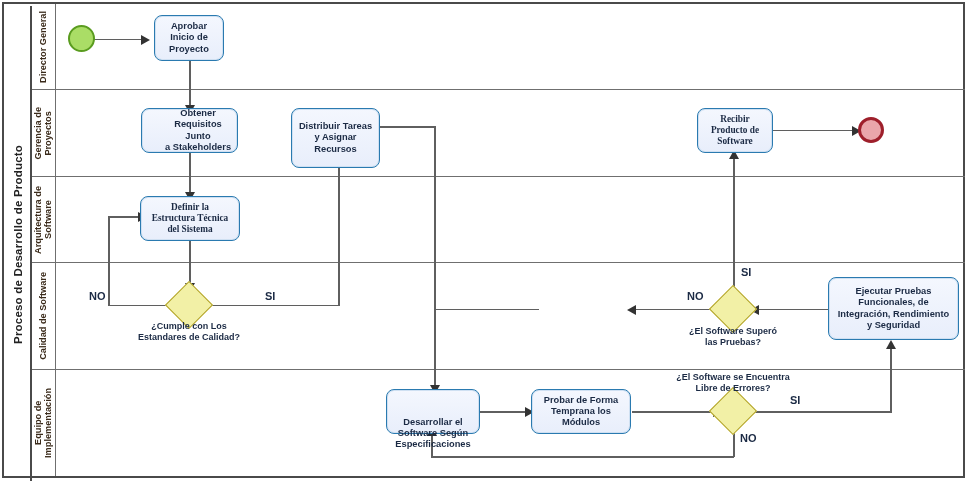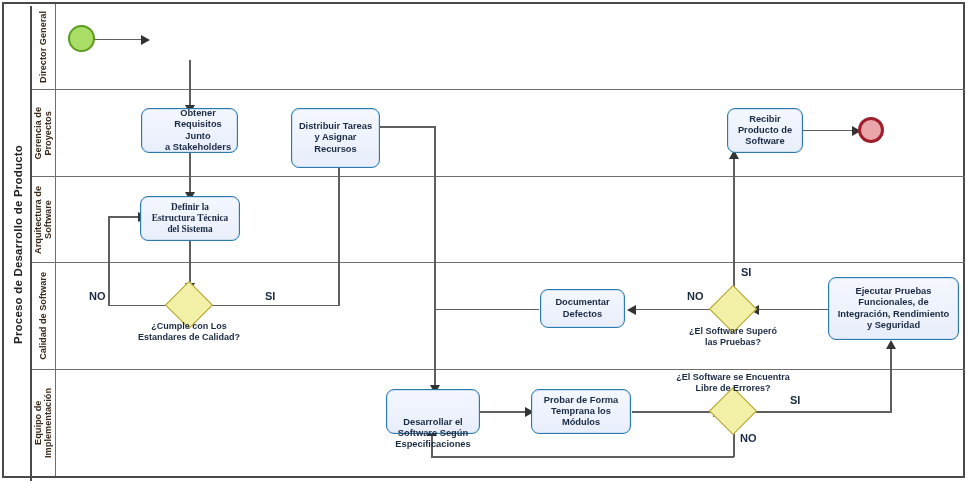--- a/index.html
+++ b/index.html
@@ -143,49 +143,50 @@
   <div class="ln lnv" style="left:733px;top:155px;width:1.6px;height:137px;"></div>
   <div class="arrow arr-u" style="left:729px;top:150px;"></div>
   <div class="elabel" style="left:741px;top:266px;">SI</div>
 
   <div class="ln lnh" style="left:772px;top:129.5px;width:84px;"></div>
   <div class="arrow arr-r" style="left:852px;top:125.5px;"></div>
 
   <div class="ev start" style="left:68px;top:25px;width:27px;height:27px;"></div>
   <div class="ev end" style="left:858px;top:117px;width:26px;height:26px;"></div>
 
+  <div class="task" style="left:154px;top:15px;width:70px;height:46px;">
+    <span style="white-space:pre-line;">Aprobar
+Inicio de
+Proyecto</span>
+  </div>
 
   <div class="task" style="left:141px;top:108px;width:97px;height:45px;padding-left:20px;">
     <span style="white-space:pre-line;">Obtener
 Requisitos Junto
 a Stakeholders</span>
   </div>
 
   <div class="task" style="left:291px;top:108px;width:89px;height:60px;">
     <span style="white-space:pre-line;">Distribuir Tareas
 y Asignar
 Recursos</span>
   </div>
 
-  <div class="task" style="left:727px;top:108px;width:76px;height:45px;">
+  <div class="task" style="left:697px;top:108px;width:76px;height:45px;font-family:Liberation Serif, serif;">
     <span style="white-space:pre-line;">Recibir
 Producto de
 Software</span>
   </div>
 
   <div class="task" style="left:140px;top:196px;width:100px;height:45px;">
     <span style="white-space:pre-line;font-family:Liberation Serif, serif;">Definir la
 Estructura Técnica
 del Sistema</span>
   </div>
 
-  <div class="task" style="left:540px;top:289px;width:85px;height:39px;">
-    <span style="white-space:pre-line;">Documentar
-Defectos</span>
-  </div>
 
   <div class="task" style="left:828px;top:277px;width:131px;height:63px;">
     <span style="white-space:pre-line;">Ejecutar Pruebas
 Funcionales, de
 Integración, Rendimiento
 y Seguridad</span>
   </div>
 
   <div class="task" style="left:386px;top:389px;width:94px;height:45px;">
     <span style="white-space:pre-line;margin-top:44px;">Desarrollar el

